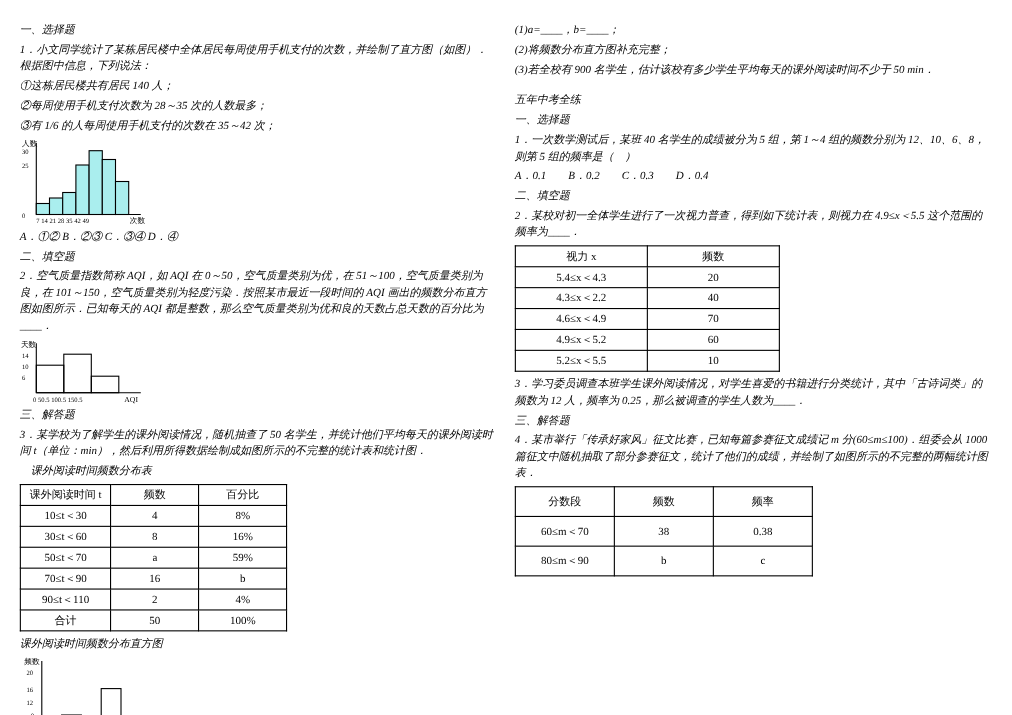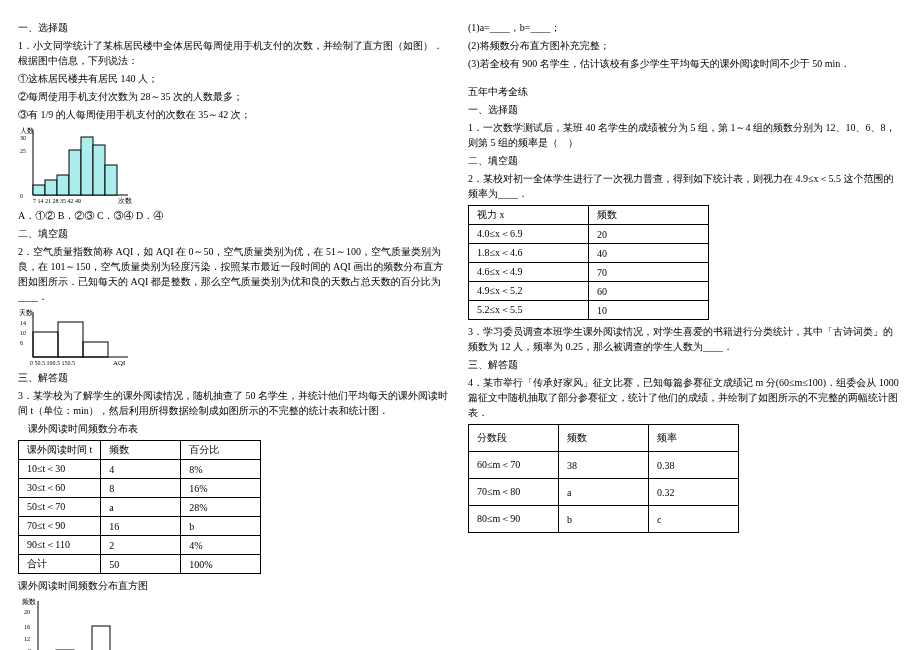--- a/index.html
+++ b/index.html
@@ -1,35 +1,35 @@
 <!DOCTYPE html>
 <html><head>
 <meta charset="utf-8">
 <style>
   * { margin: 0; padding: 0; box-sizing: border-box; }
   body { font-family: "SimSun", serif; font-size: 10px; background: #fff; width: 920px; height: 650px; display: flex; padding: 20px 10px; }
   .col { width: 50%; padding: 0 8px; }
-  .line { margin-bottom: 3px; line-height: 1.5; }
+  .line { margin-bottom: 3px; line-height: 1.5; font-style: italic; }
   .indent { text-indent: 1em; }
   svg { display: block; margin: 3px 0; }
   table { border-collapse: collapse; margin: 4px 0; }
-  table td, table th { border: 1px solid #000; padding: 2px 8px; font-size: 10px; text-align: left; font-weight: normal; }
+  table td, table th { border: 1px solid #000; padding: 2px 8px; font-size: 10px; text-align: center; font-weight: normal; }
   .tbl-main td { min-width: 80px; }
   .tbl-right td { min-width: 120px; }
   .tbl-right2 td { min-width: 90px; padding: 6px 8px; }
 </style>
 </head>
 <body>
 
 <div class="col">
   <div class="line">一、选择题</div>
   <div class="line">1．小文同学统计了某栋居民楼中全体居民每周使用手机支付的次数，并绘制了直方图（如图）．根据图中信息，下列说法：</div>
   <div class="line">①这栋居民楼共有居民 140 人；</div>
   <div class="line">②每周使用手机支付次数为 28～35 次的人数最多；</div>
-  <div class="line">③有 1/9 的人每周使用手机支付的次数在 35～42 次；</div>
+  <div class="line">③有 1/6 的人每周使用手机支付的次数在 35～42 次；</div>
 
   <svg width="120" height="80" viewBox="0 0 120 80">
     <line x1="15" y1="70" x2="110" y2="70" stroke="#000"></line>
     <line x1="15" y1="70" x2="15" y2="5" stroke="#000"></line>
     <text x="2" y="8" font-size="7">人数</text>
     <text x="100" y="78" font-size="7">次数</text>
     <rect x="15" y="60" width="12" height="10" fill="#aee"></rect>
       <rect x="15" y="60" width="12" height="10" fill="none" stroke="#000"></rect>
     <rect x="27" y="55" width="12" height="15" fill="#aee"></rect>
       <rect x="27" y="55" width="12" height="15" fill="none" stroke="#000"></rect>
@@ -84,21 +84,21 @@
           <td>8%</td>
         </tr>
     <tr>
           <td>30≤t＜60</td>
           <td>8</td>
           <td>16%</td>
         </tr>
     <tr>
           <td>50≤t＜70</td>
           <td>a</td>
-          <td>28%</td>
+          <td>59%</td>
         </tr>
     <tr>
           <td>70≤t＜90</td>
           <td>16</td>
           <td>b</td>
         </tr>
     <tr>
           <td>90≤t＜110</td>
           <td>2</td>
           <td>4%</td>
@@ -133,35 +133,36 @@
 </div>
 
 <div class="col">
   <div class="line">(1)a=____，b=____；</div>
   <div class="line">(2)将频数分布直方图补充完整；</div>
   <div class="line">(3)若全校有 900 名学生，估计该校有多少学生平均每天的课外阅读时间不少于 50 min．</div>
   <div style="height:10px"></div>
   <div class="line">五年中考全练</div>
   <div class="line">一、选择题</div>
   <div class="line">1．一次数学测试后，某班 40 名学生的成绩被分为 5 组，第 1～4 组的频数分别为 12、10、6、8，则第 5 组的频率是（　）</div>
+  <div class="line">A．0.1　　B．0.2　　C．0.3　　D．0.4</div>
   <div class="line">二、填空题</div>
   <div class="line">2．某校对初一全体学生进行了一次视力普查，得到如下统计表，则视力在 4.9≤x＜5.5 这个范围的频率为____．</div>
 
   <table class="tbl-right">
     <tbody>
         <tr>
           <td>视力 x</td>
           <td>频数</td>
         </tr>
     <tr>
-          <td>4.0≤x＜6.9</td>
+          <td>5.4≤x＜4.3</td>
           <td>20</td>
         </tr>
     <tr>
-          <td>1.8≤x＜4.6</td>
+          <td>4.3≤x＜2.2</td>
           <td>40</td>
         </tr>
     <tr>
           <td>4.6≤x＜4.9</td>
           <td>70</td>
         </tr>
     <tr>
           <td>4.9≤x＜5.2</td>
           <td>60</td>
         </tr>
@@ -182,24 +183,19 @@
           <td>分数段</td>
           <td>频数</td>
           <td>频率</td>
         </tr>
     <tr>
           <td>60≤m＜70</td>
           <td>38</td>
           <td>0.38</td>
         </tr>
     <tr>
-          <td>70≤m＜80</td>
-          <td>a</td>
-          <td>0.32</td>
-        </tr>
-    <tr>
           <td>80≤m＜90</td>
           <td>b</td>
           <td>c</td>
         </tr>
   </tbody>
     </table>
 </div>
 
 </body></html>

